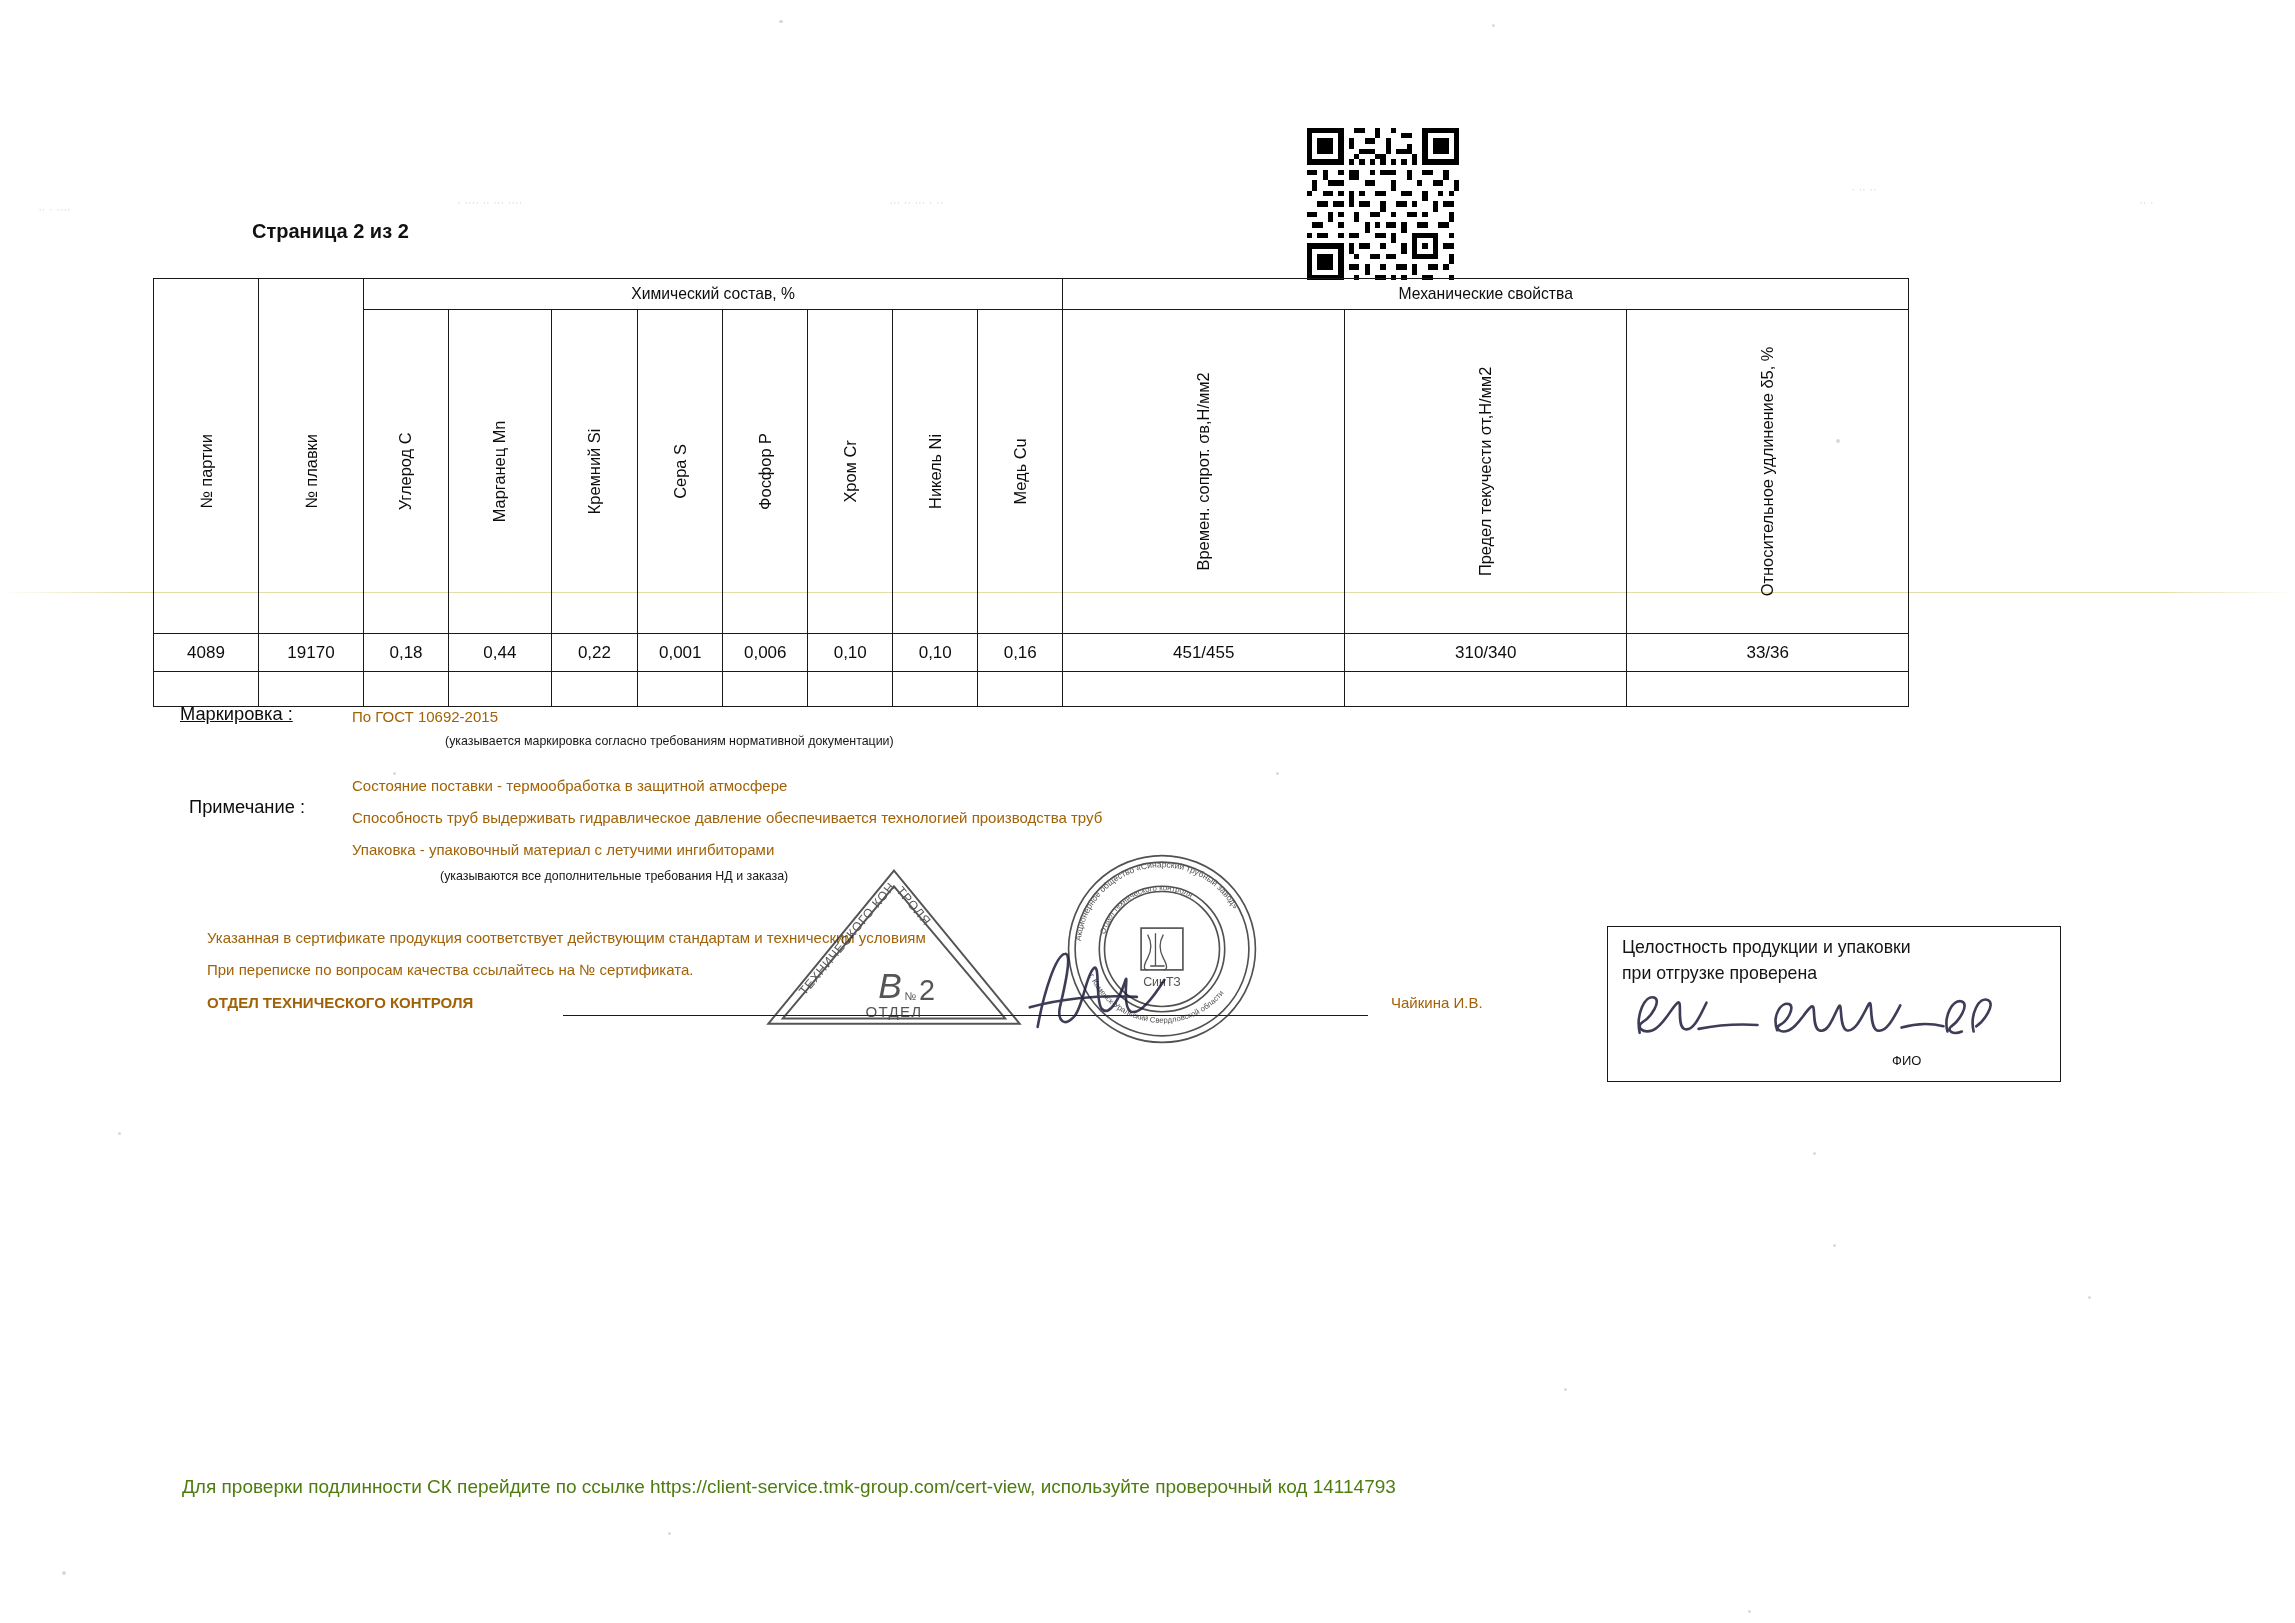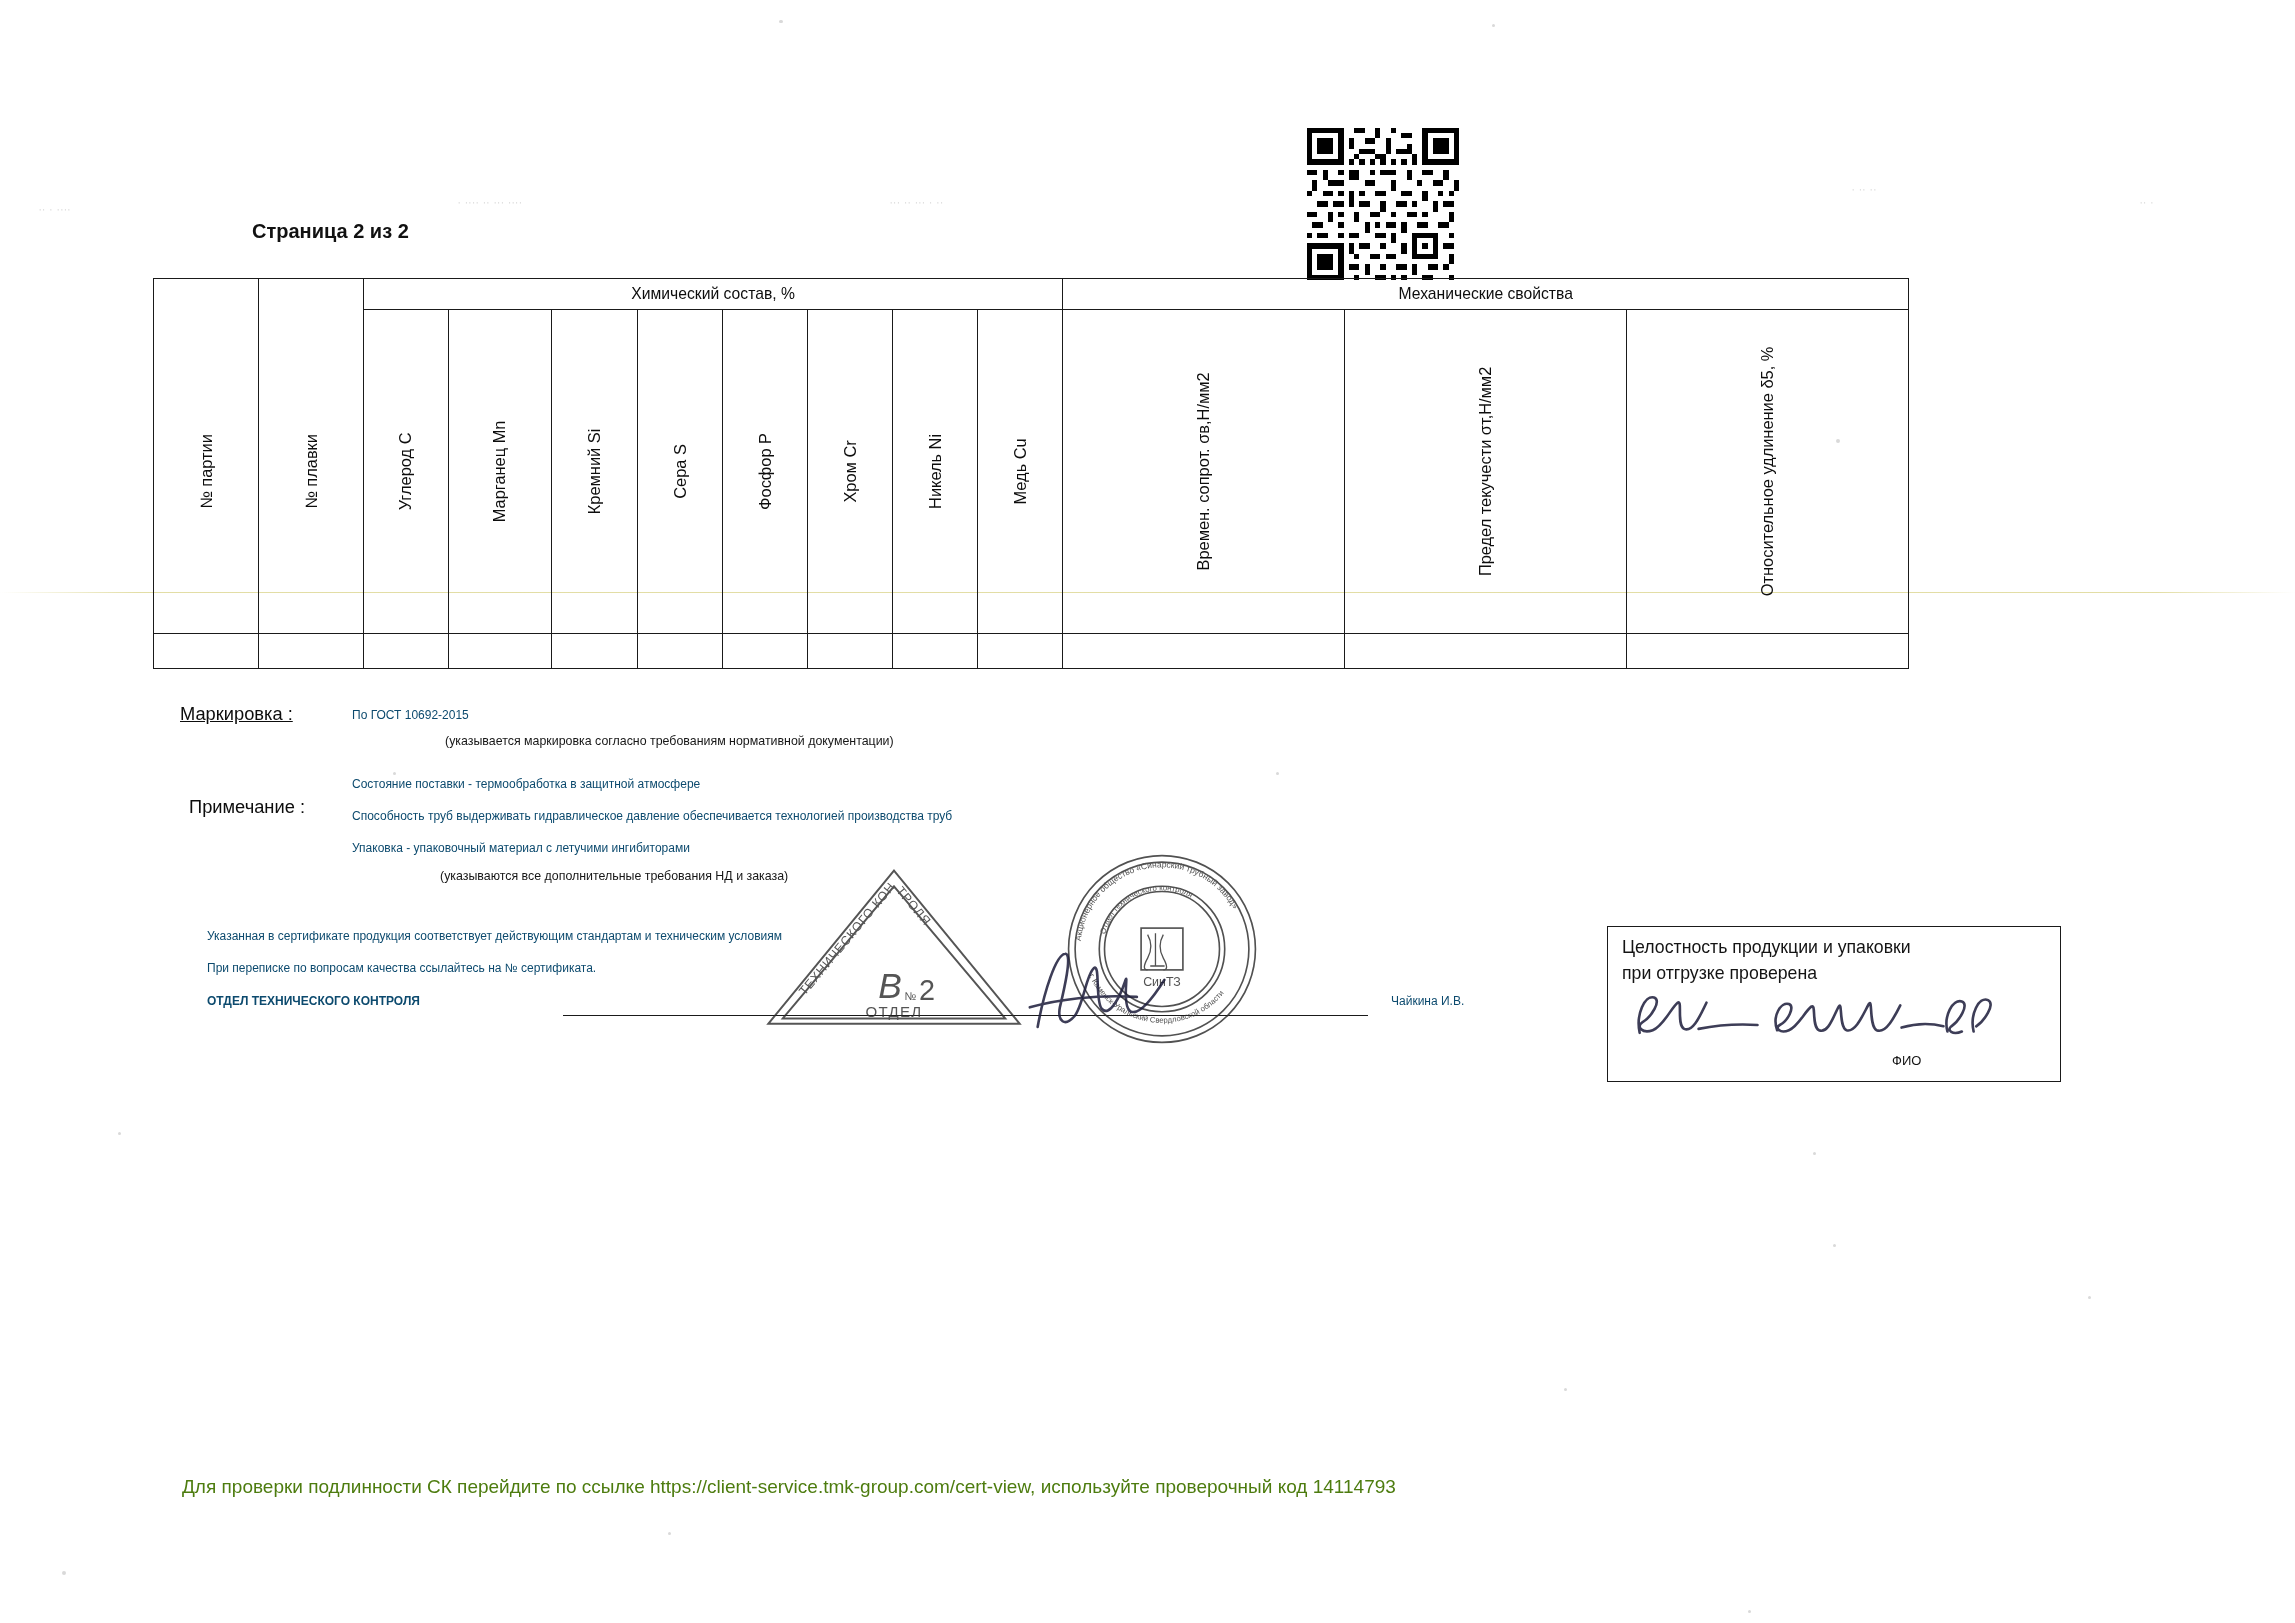--- a/index.html
+++ b/index.html
@@ -108,22 +108,22 @@
 
   
   .lbl {
     position: absolute;
     font-size: 18.3px;
     color: #0d0d0d;
     white-space: nowrap;
   }
   .val {
     position: absolute;
-    font-size: 12px;
-    color: #0c4a6e;
+    font-size: 15px;
+    color: #a16207;
     white-space: nowrap;
   }
   .small-note {
     position: absolute;
     font-size: 12.4px;
     color: #161616;
     white-space: nowrap;
   }
   .bold {
     font-weight: 700;
@@ -389,20 +389,35 @@
     <td class="vhead"><span class="vtxt">Кремний Si</span></td>
     <td class="vhead"><span class="vtxt">Сера S</span></td>
     <td class="vhead"><span class="vtxt">Фосфор P</span></td>
     <td class="vhead"><span class="vtxt">Хром Cr</span></td>
     <td class="vhead"><span class="vtxt">Никель Ni</span></td>
     <td class="vhead"><span class="vtxt">Медь Cu</span></td>
     <td class="vhead"><span class="vtxt two">Времен. сопрот. σв,Н/мм2</span></td>
     <td class="vhead"><span class="vtxt two">Предел текучести σт,Н/мм2</span></td>
     <td class="vhead"><span class="vtxt two">Относительное удлинение δ5, %</span></td>
   </tr>
+  <tr class="data-row">
+    <td>4089</td>
+    <td>19170</td>
+    <td>0,18</td>
+    <td>0,44</td>
+    <td>0,22</td>
+    <td>0,001</td>
+    <td>0,006</td>
+    <td>0,10</td>
+    <td>0,10</td>
+    <td>0,16</td>
+    <td>451/455</td>
+    <td>310/340</td>
+    <td>33/36</td>
+  </tr>
   <tr class="blank-row">
     <td></td>
     <td></td>
     <td></td>
     <td></td>
     <td></td>
     <td></td>
     <td></td>
     <td></td>
     <td></td>

